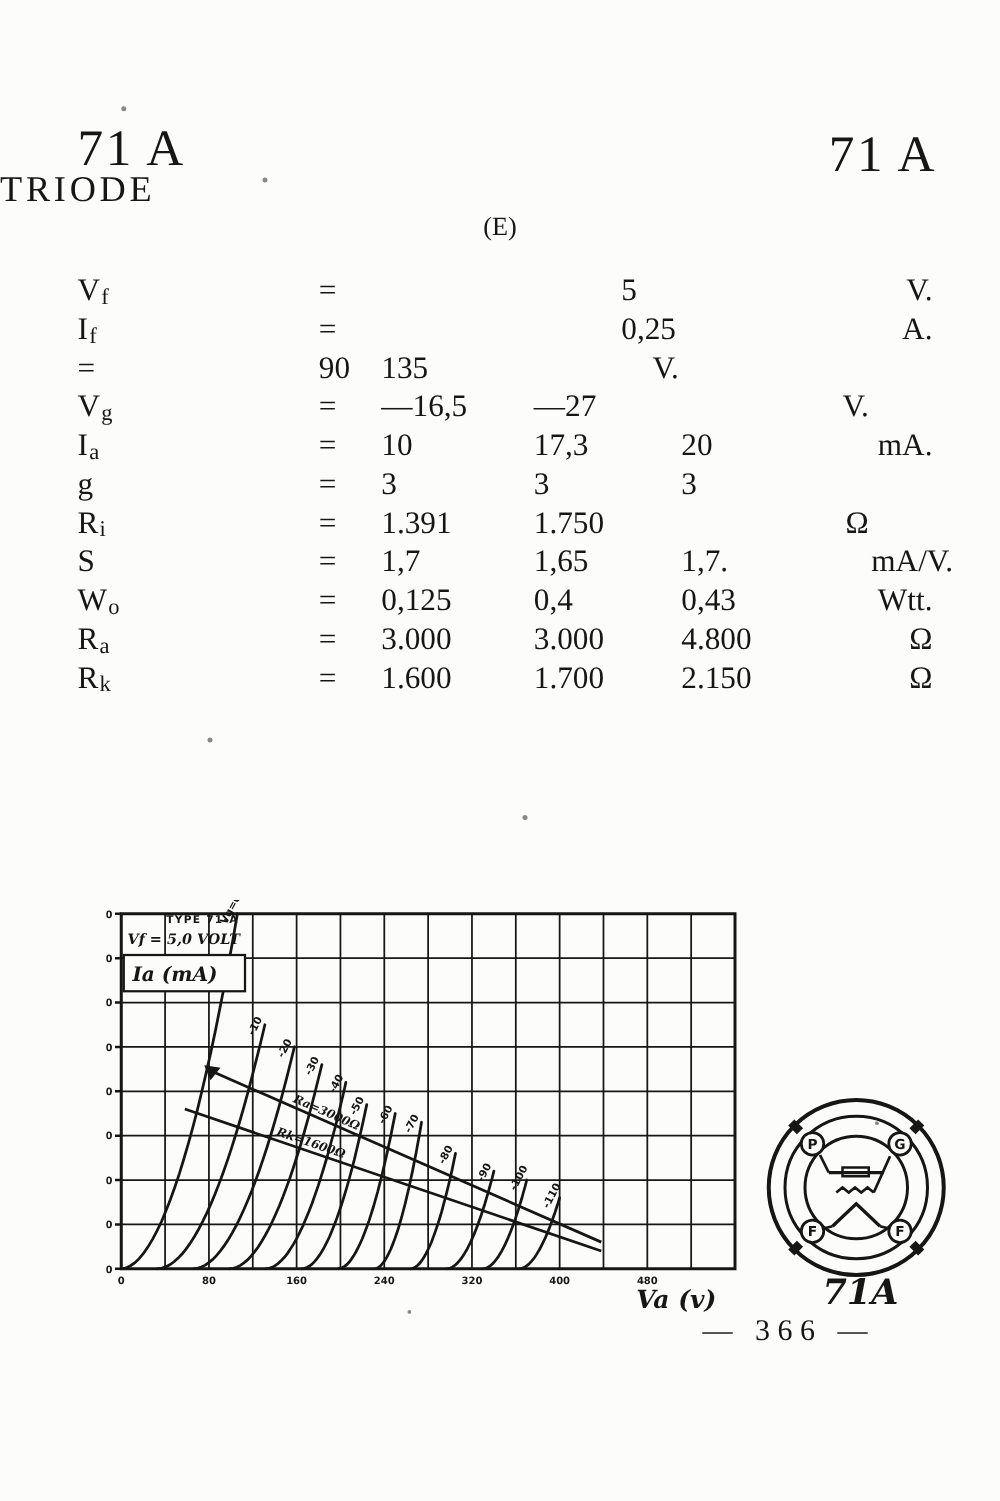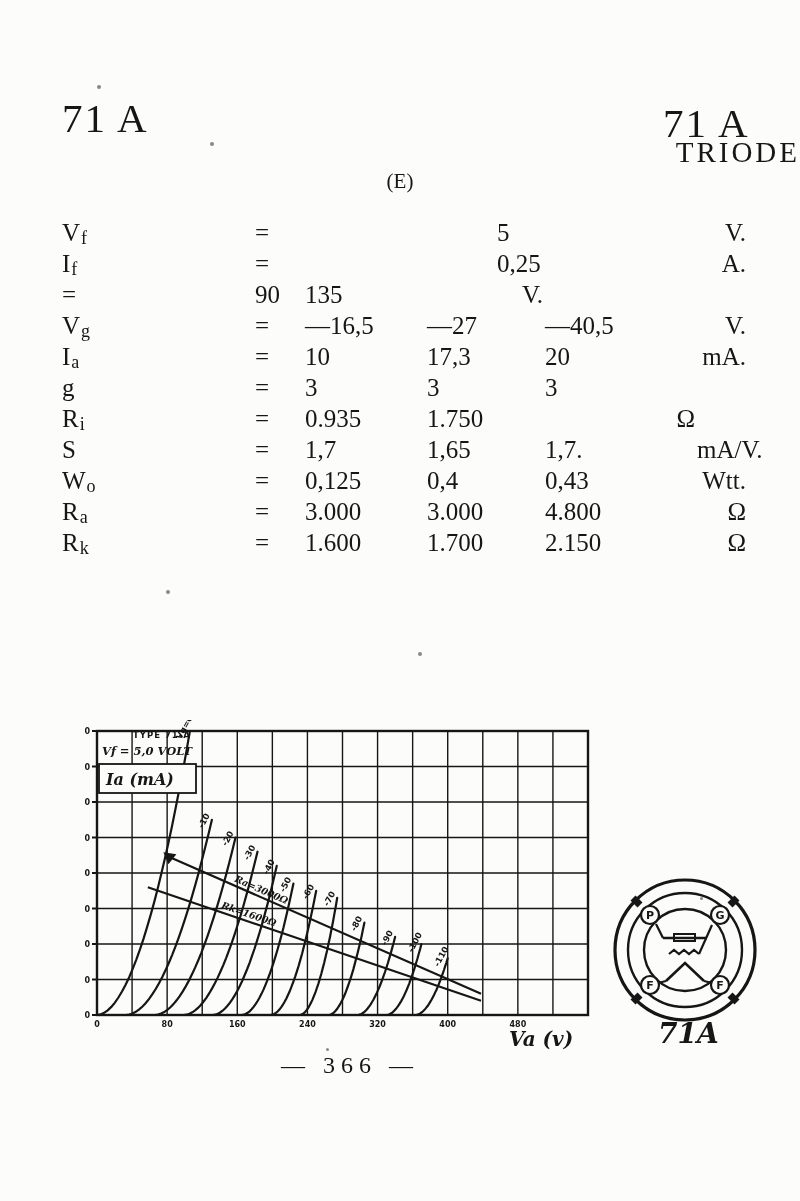--- a/index.html
+++ b/index.html
@@ -9,38 +9,38 @@
     margin:0 auto;
     background:#fcfcfa;
     font-family:"Liberation Serif", serif;
     color:#161616;
     overflow:hidden;
   }
   
   .model{position:absolute;top:94px;font-size:41px;font-weight:400;letter-spacing:2px;}
   .model.left{left:62px;}
   .model.right{left:663px;top:99px;}
-  .title{position:absolute;top:136px;left:0;width:800px;text-align:right;
+  .title{position:absolute;top:136px;left:0;width:800px;text-align:left;
          font-size:29px;letter-spacing:3px;}
   .subtitle{position:absolute;top:169px;left:0;width:800px;text-align:center;font-size:21px;}
   
   .spec-table{position:absolute;left:62px;top:217px;width:686px;font-size:25px;}
   .spec-row{display:grid;grid-template-columns:193px 50px 122px 118px 152px 1fr;
             height:31px;line-height:31px;}
   .spec-row .sym{text-align:left;}
   .spec-row .sub{font-size:0.72em;vertical-align:-0.18em;margin-left:1px;}
   .spec-row .eq{text-align:left;}
   .spec-row .v{text-align:left;white-space:nowrap;}
   .spec-row .unit{text-align:right;padding-right:2px;}
   .spec-row.single .v2{padding-left:70px;}
   
   .chart-wrap{position:absolute;left:85px;top:720px;}
   .socket-wrap{position:absolute;left:606px;top:874px;}
   
-  .footer{position:absolute;top:1052px;left:0;width:700px;text-align:center;
+  .footer{position:absolute;top:1052px;left:0;width:700px;text-align:right;
           font-size:24px;letter-spacing:6px;}
   
   .speck{position:absolute;width:4px;height:4px;border-radius:50%;background:#4a4a46;opacity:.65;}
   svg text{font-family:"DejaVu Sans", sans-serif;}
   svg .hand{font-family:"DejaVu Serif", serif;font-style:italic;}
 </style>
 </head>
 <body>
 
 <div class="page">
@@ -71,21 +71,20 @@
       <div class="eq">=</div>
       <div class="v v1">90</div>
       <div class="v v2">135</div>
       <div class="unit">V.</div>
     </div>
     <div class="spec-row">
       <div class="sym"><span>V</span><span class="sub">g</span></div>
       <div class="eq">=</div>
       <div class="v v1">—16,5</div>
       <div class="v v2">—27</div>
-      <div class="v v3">—40,5</div>
       <div class="unit">V.</div>
     </div>
     <div class="spec-row">
       <div class="sym"><span>I</span><span class="sub">a</span></div>
       <div class="eq">=</div>
       <div class="v v1">10</div>
       <div class="v v2">17,3</div>
       <div class="v v3">20</div>
       <div class="unit">mA.</div>
     </div>
@@ -93,21 +92,21 @@
       <div class="sym"><span>g</span><span class="sub"></span></div>
       <div class="eq">=</div>
       <div class="v v1">3</div>
       <div class="v v2">3</div>
       <div class="v v3">3</div>
       <div class="unit"></div>
     </div>
     <div class="spec-row">
       <div class="sym"><span>R</span><span class="sub">i</span></div>
       <div class="eq">=</div>
-      <div class="v v1">0.935</div>
+      <div class="v v1">1.391</div>
       <div class="v v3">1.750</div>
       <div class="unit">Ω</div>
     </div>
     <div class="spec-row">
       <div class="sym"><span>S</span><span class="sub"></span></div>
       <div class="eq">=</div>
       <div class="v v1">1,7</div>
       <div class="v v2">1,65</div>
       <div class="v v3">1,7.</div>
       <div class="unit">mA/V.</div>

